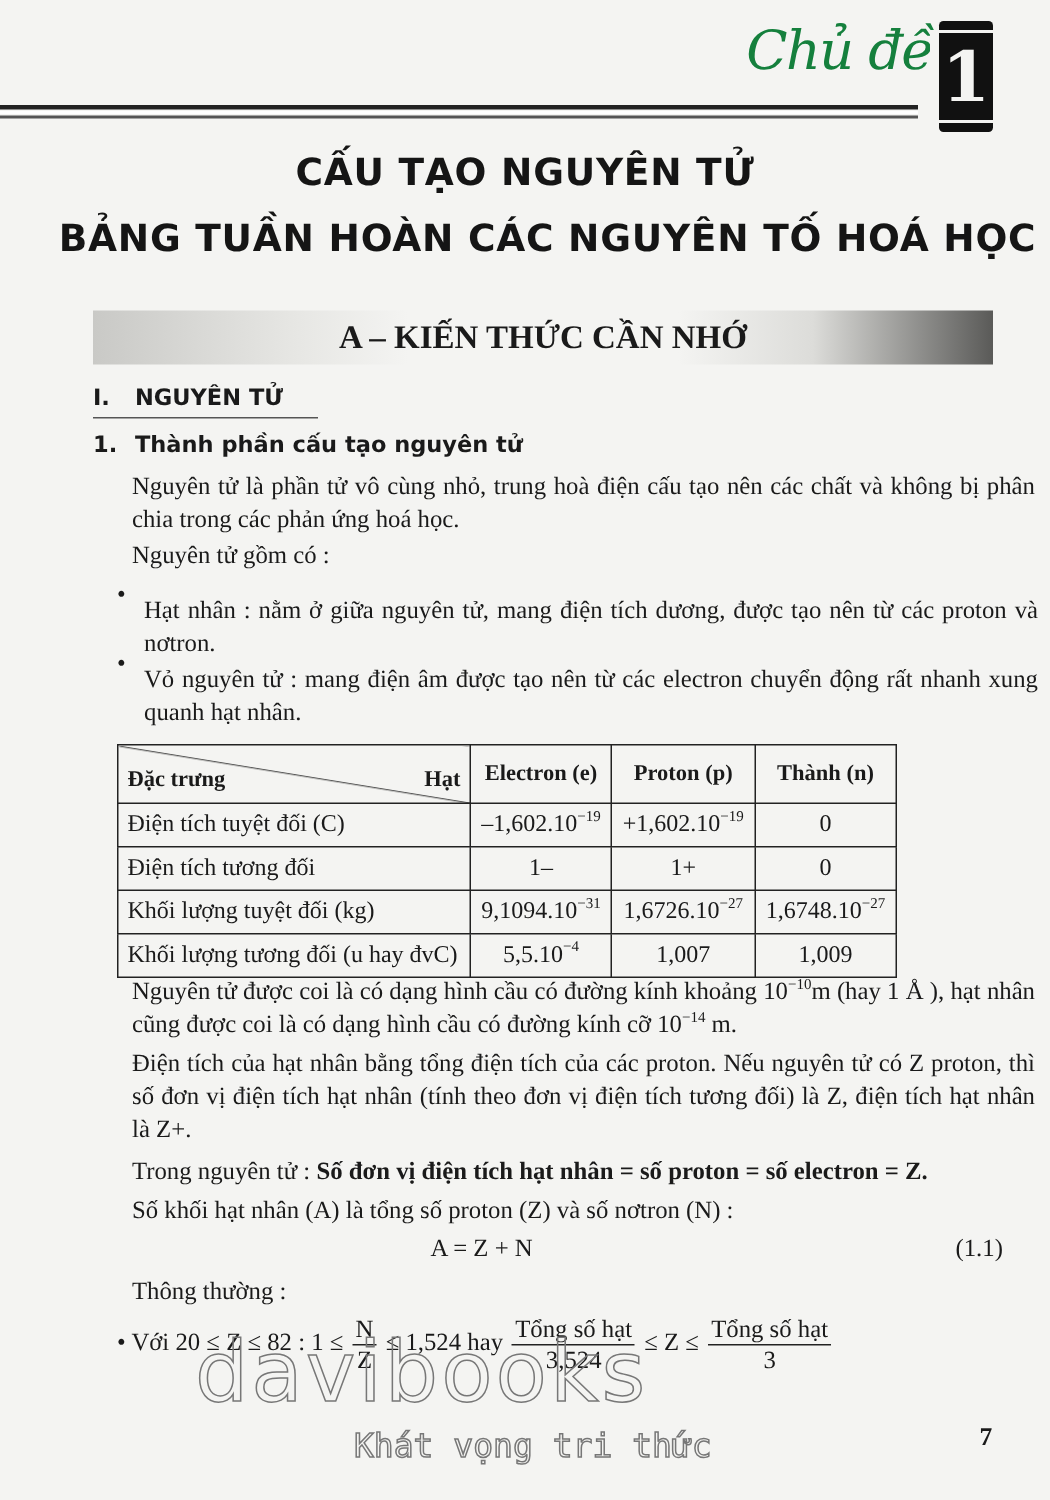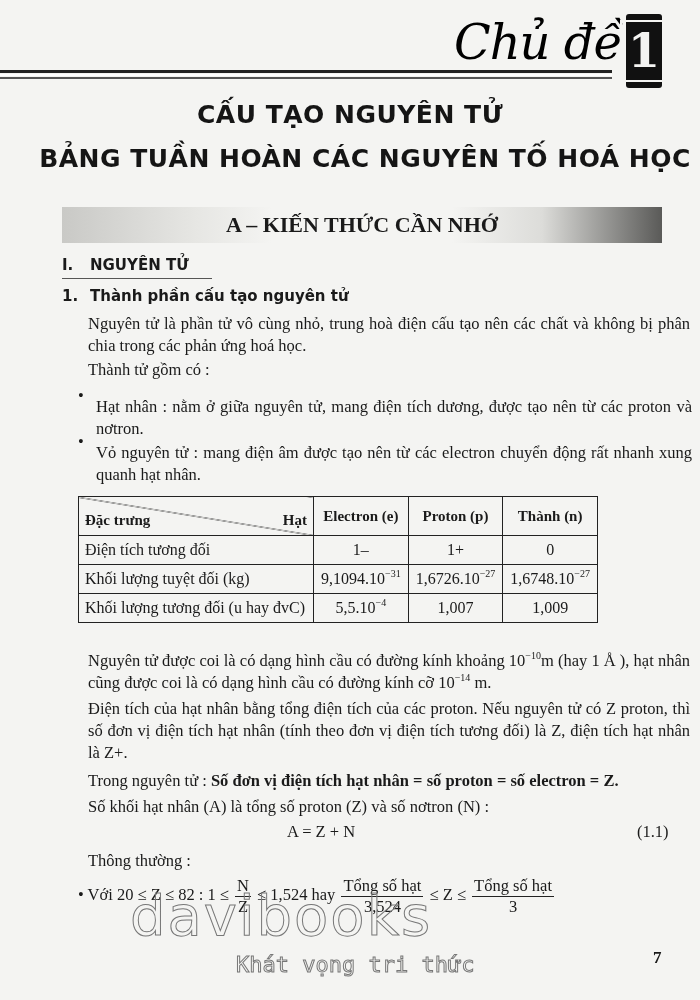--- a/index.html
+++ b/index.html
@@ -11,21 +11,21 @@
     }
     .header-rule {
       position: absolute; left: 0; top: 70px; width: 612px; height: 9px;
       border-top: 3px solid #222; border-bottom: 2px solid #555;
       box-sizing: border-box;
       background: linear-gradient(#fff, #fff) center/100% 2px no-repeat;
     }
     .chapter {
       position: absolute; right: 78px; top: 14px;
       font-family: "DejaVu Serif", serif; font-style: italic;
-      font-size: 48px; color: #000000; letter-spacing: -1px;
+      font-size: 36px; color: #15803d; letter-spacing: -1px;
     }
     .chapter-num {
       position: absolute; right: 38px; top: 14px; width: 36px; height: 74px;
       background: #111; color: #f4f4f2;
       font-family: "DejaVu Serif", serif; font-weight: bold; font-size: 46px;
       display: flex; align-items: center; justify-content: center;
       border-radius: 3px;
     }
     .chapter-num span { border: 2px solid #f4f4f2; padding: 0 6px; line-height: 58px; }
     .title {
@@ -105,40 +105,46 @@
 
 <div class="section-band">
   <div class="section-title">A – KIẾN THỨC CẦN NHỚ</div>
 </div>
 
 <div class="h1"><span class="num">I.</span><span>NGUYÊN TỬ</span></div>
 <div class="h1-rule"></div>
 <div class="h2"><span class="num">1.</span><span>Thành phần cấu tạo nguyên tử</span></div>
 
 <div class="para" style="top:313px">Nguyên tử là phần tử vô cùng nhỏ, trung hoà điện cấu tạo nên các chất và không bị phân chia trong các phản ứng hoá học.</div>
-<div class="para" style="top:359px">Thành tử gồm có :</div>
+<div class="para" style="top:359px">Nguyên tử gồm có :</div>
 <div class="bullet" style="top:385px">
     <span class="dot">•</span>
     <span class="txt">Hạt nhân : nằm ở giữa nguyên tử, mang điện tích dương, được tạo nên từ các proton và nơtron.</span>
   </div>
 <div class="bullet" style="top:431px">
     <span class="dot">•</span>
     <span class="txt">Vỏ nguyên tử : mang điện âm được tạo nên từ các electron chuyển động rất nhanh xung quanh hạt nhân.</span>
   </div>
 
 <table class="props">
   <tbody>
       <tr>
     <th class="diag" style="width:222px">
       <span class="left">Đặc trưng</span>
       <span class="right">Hạt</span>
     </th>
     <th>Electron (e)</th>
     <th>Proton (p)</th>
     <th>Thành (n)</th>
+  </tr>
+  <tr>
+    <td>Điện tích tuyệt đối (C)</td>
+    <td class="val"><span>–1,602.10</span><sup>−19</sup></td>
+    <td class="val"><span>+1,602.10</span><sup>−19</sup></td>
+    <td class="val"><span>0</span><sup></sup></td>
   </tr>
   <tr>
     <td>Điện tích tương đối</td>
     <td class="val"><span>1–</span><sup></sup></td>
     <td class="val"><span>1+</span><sup></sup></td>
     <td class="val"><span>0</span><sup></sup></td>
   </tr>
   <tr>
     <td>Khối lượng tuyệt đối (kg)</td>
     <td class="val"><span>9,1094.10</span><sup>−31</sup></td>

